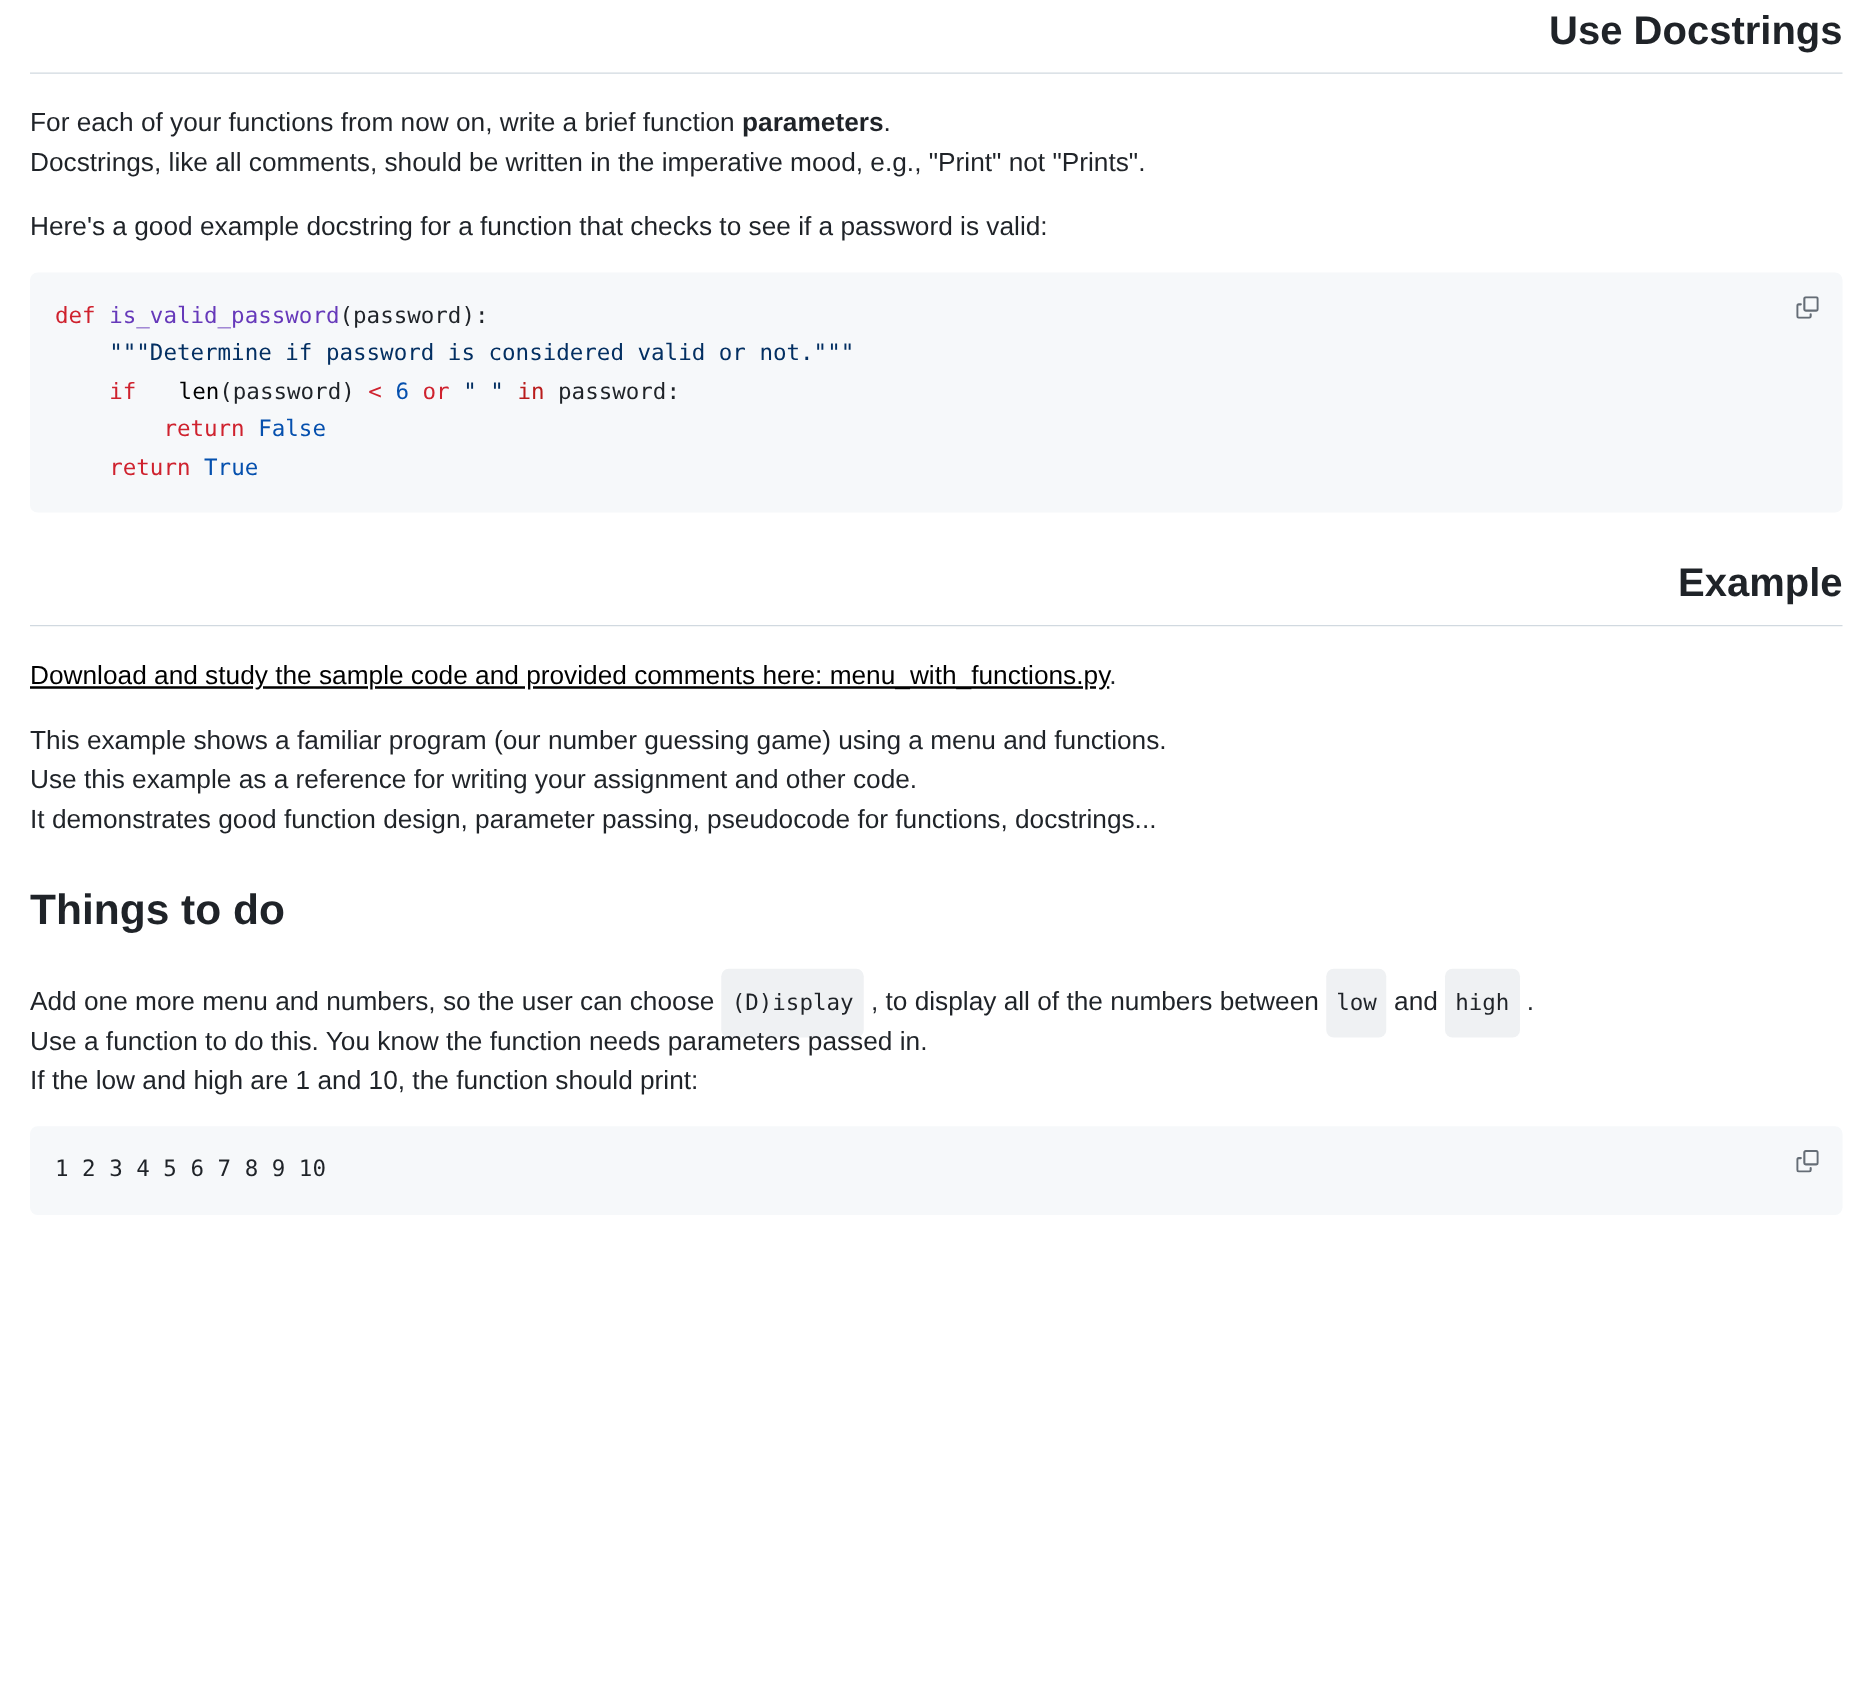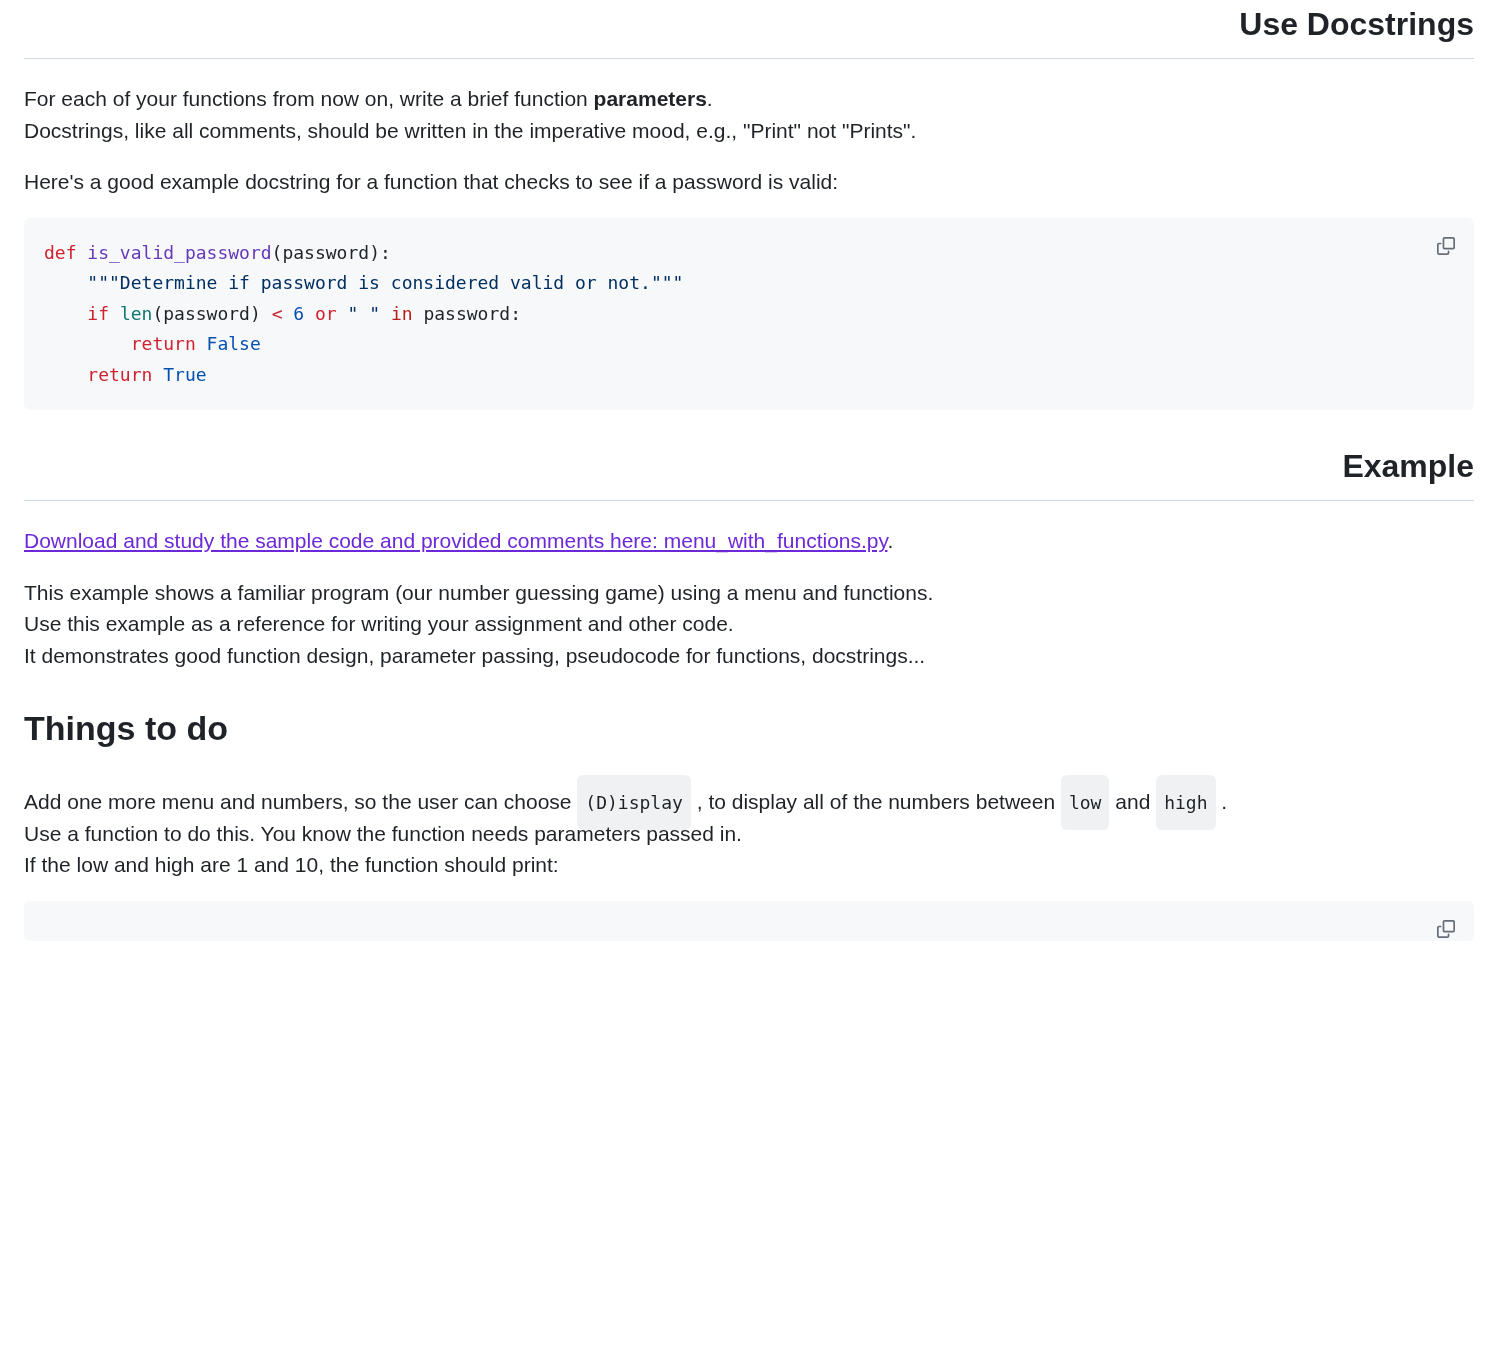--- a/index.html
+++ b/index.html
@@ -66,29 +66,29 @@
       background: transparent;
       border: none;
       cursor: pointer;
       color: #656d76;
       border-radius: 6px;
     }
     .kw-def { color: #cf222e; }
     .fn-name { color: #6639ba; }
     .str { color: #032f62; }
     .kw-if { color: #cf222e; }
-    .builtin { color: #0f766e; }
+    .builtin { color: #000000; margin-left: 23px; }
     .num { color: #0550ae; }
     .kw-or { color: #cf222e; }
     .kw-in { color: #b91c1c; }
     .kw-return { color: #cf222e; }
     .const-false { color: #0550ae; }
     .const-true { color: #0550ae; }
     .link {
-      color: #6d28d9;
+      color: #000000;
       text-decoration: underline;
       cursor: pointer;
       margin-top: 22px;
     }
     code.inline {
       background: #eff1f3;
       border-radius: 6px;
       padding: 17px 8px;
       font-family: ui-monospace, SFMono-Regular, "SF Mono", Menlo, Consolas, monospace;
       font-size: 18px;
@@ -142,13 +142,14 @@
 <p class="tight">Use a function to do this. You know the function needs parameters passed in.</p>
 <p>If the low and high are 1 and 10, the function should print:</p>
 
 <div class="code-block">
   <button class="copy-btn">
     <svg width="18" height="18" viewBox="0 0 16 16" fill="currentColor">
       <path d="M0 6.75C0 5.784.784 5 1.75 5h1.5a.75.75 0 0 1 0 1.5h-1.5a.25.25 0 0 0-.25.25v7.5c0 .138.112.25.25.25h7.5a.25.25 0 0 0 .25-.25v-1.5a.75.75 0 0 1 1.5 0v1.5A1.75 1.75 0 0 1 9.25 16h-7.5A1.75 1.75 0 0 1 0 14.25Z"></path>
       <path d="M5 1.75C5 .784 5.784 0 6.75 0h7.5C15.216 0 16 .784 16 1.75v7.5A1.75 1.75 0 0 1 14.25 11h-7.5A1.75 1.75 0 0 1 5 9.25Zm1.75-.25a.25.25 0 0 0-.25.25v7.5c0 .138.112.25.25.25h7.5a.25.25 0 0 0 .25-.25v-7.5a.25.25 0 0 0-.25-.25Z"></path>
     </svg>
   </button>
+<pre><span>1 2 3 4 5 6 7 8 9 10</span></pre>
 </div>
 
 </body></html>

